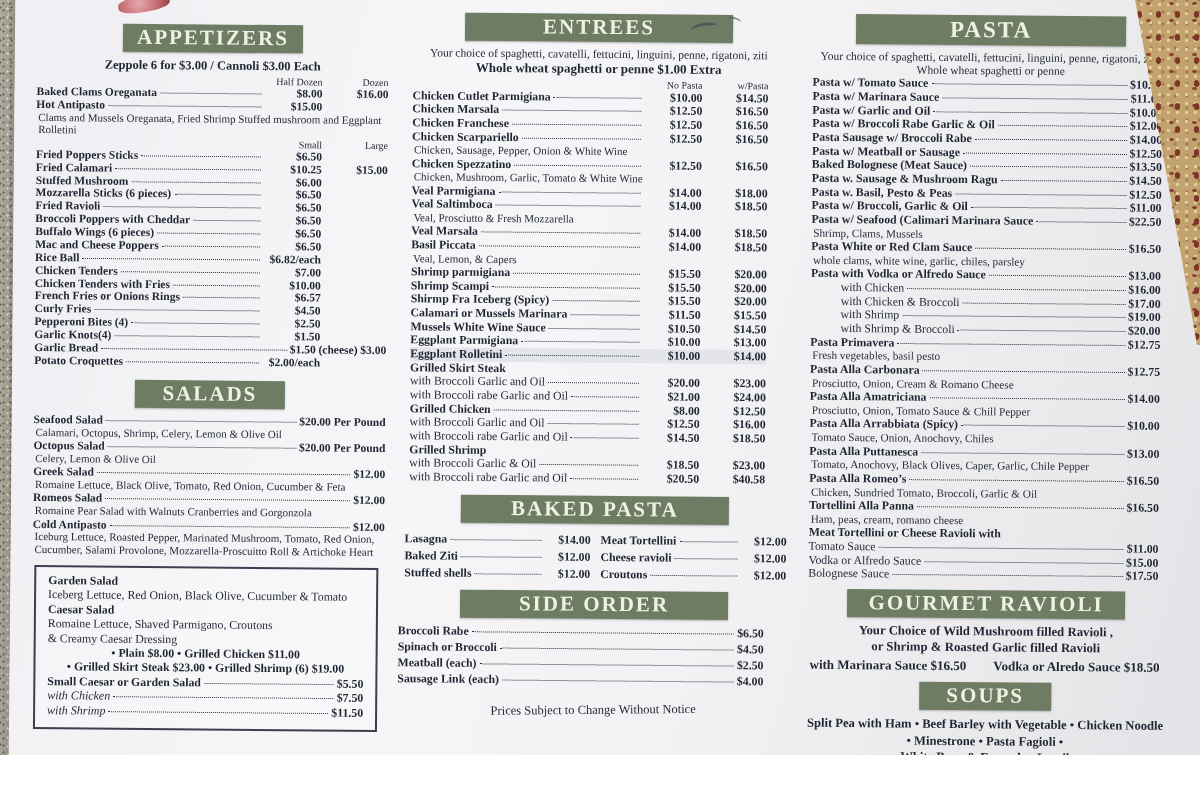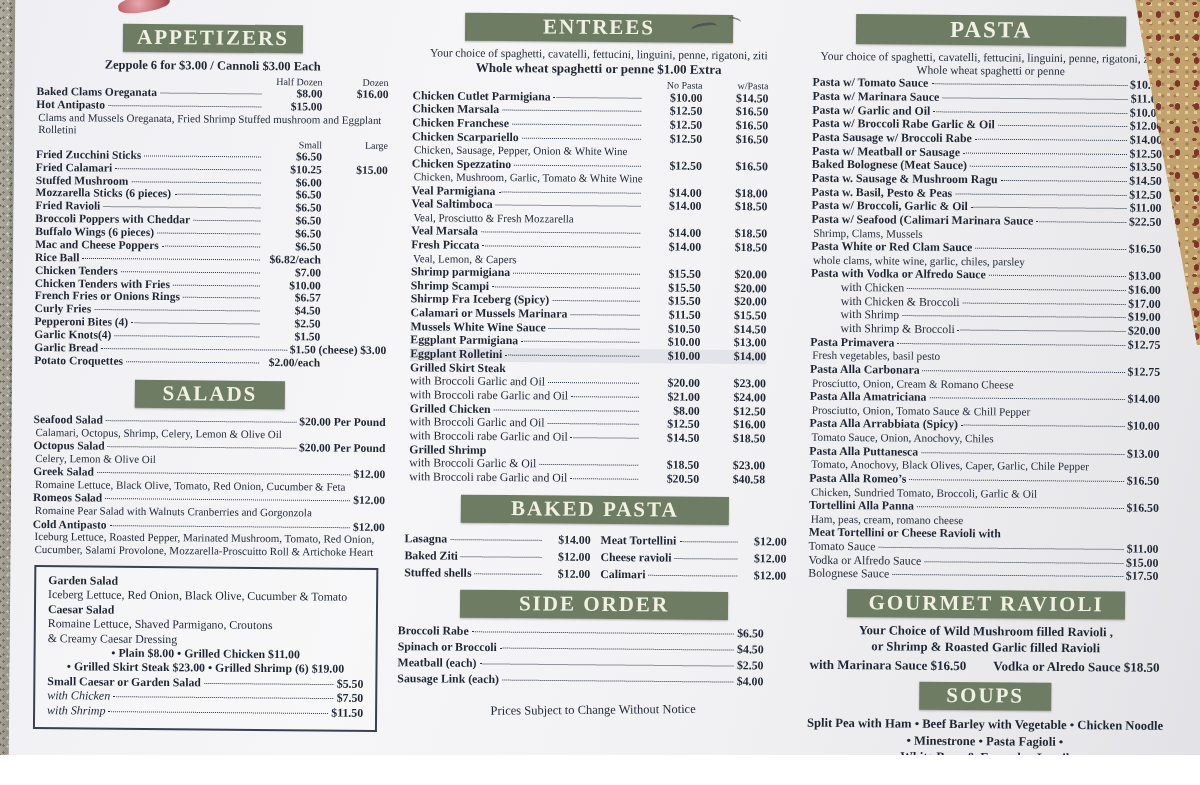--- a/index.html
+++ b/index.html
@@ -141,21 +141,21 @@
               <div class="line">
 
                 <span class="p p1">Small</span>
                 <span class="p p2">Large</span>
               </div>
 
             </div>
 
             <div class="mrow">
               <div class="line">
-                <span class="lbl">Fried Zucchini Sticks</span>
+                <span class="lbl">Fried Poppers Sticks</span>
                 <span class="dots"></span>
                 <span class="p p1">$6.50</span>
                 <span class="p p2 empty"></span>
               </div>
 
             </div>
 
             <div class="mrow">
               <div class="line">
                 <span class="lbl">Fried Calamari</span>
@@ -551,21 +551,21 @@
                 <span class="lbl">Veal Marsala</span>
                 <span class="dots"></span>
                 <span class="p p1">$14.00</span>
                 <span class="p p2">$18.50</span>
               </div>
 
             </div>
 
             <div class="mrow">
               <div class="line">
-                <span class="lbl">Fresh Piccata</span>
+                <span class="lbl">Basil Piccata</span>
                 <span class="dots"></span>
                 <span class="p p1">$14.00</span>
                 <span class="p p2">$18.50</span>
               </div>
               <div class="desc">Veal, Lemon, &amp; Capers</div>
             </div>
 
             <div class="mrow">
               <div class="line">
                 <span class="lbl">Shrimp parmigiana</span>
@@ -774,21 +774,21 @@
                   <span class="lbl">Cheese ravioli</span>
                   <span class="dots"></span>
                   <span class="p p1">$12.00</span>
 
                 </div>
 
               </div>
 
               <div class="mrow">
                 <div class="line">
-                  <span class="lbl">Calimari</span>
+                  <span class="lbl">Croutons</span>
                   <span class="dots"></span>
                   <span class="p p1">$12.00</span>
 
                 </div>
 
               </div>
             </div>
         </div>
 
         <div class="hdr hdr-sid">SIDE ORDER</div>

